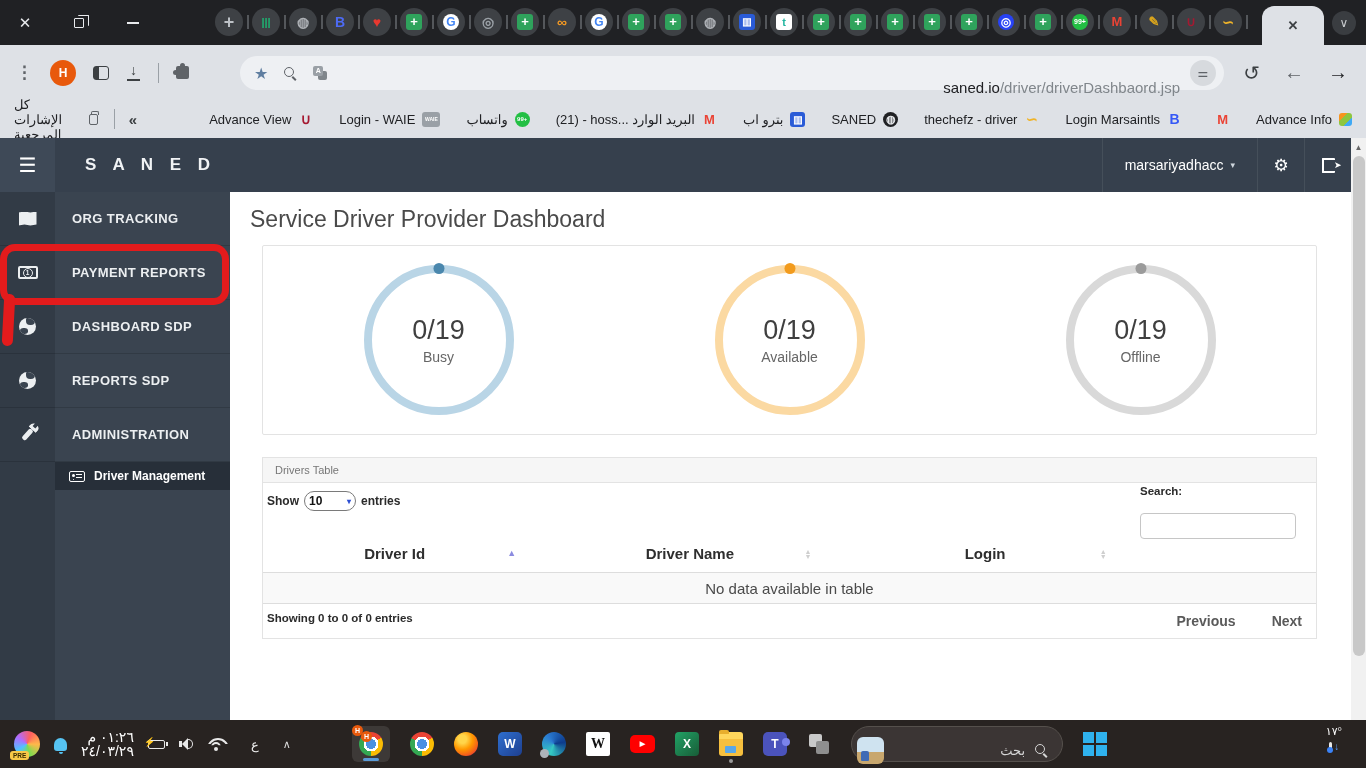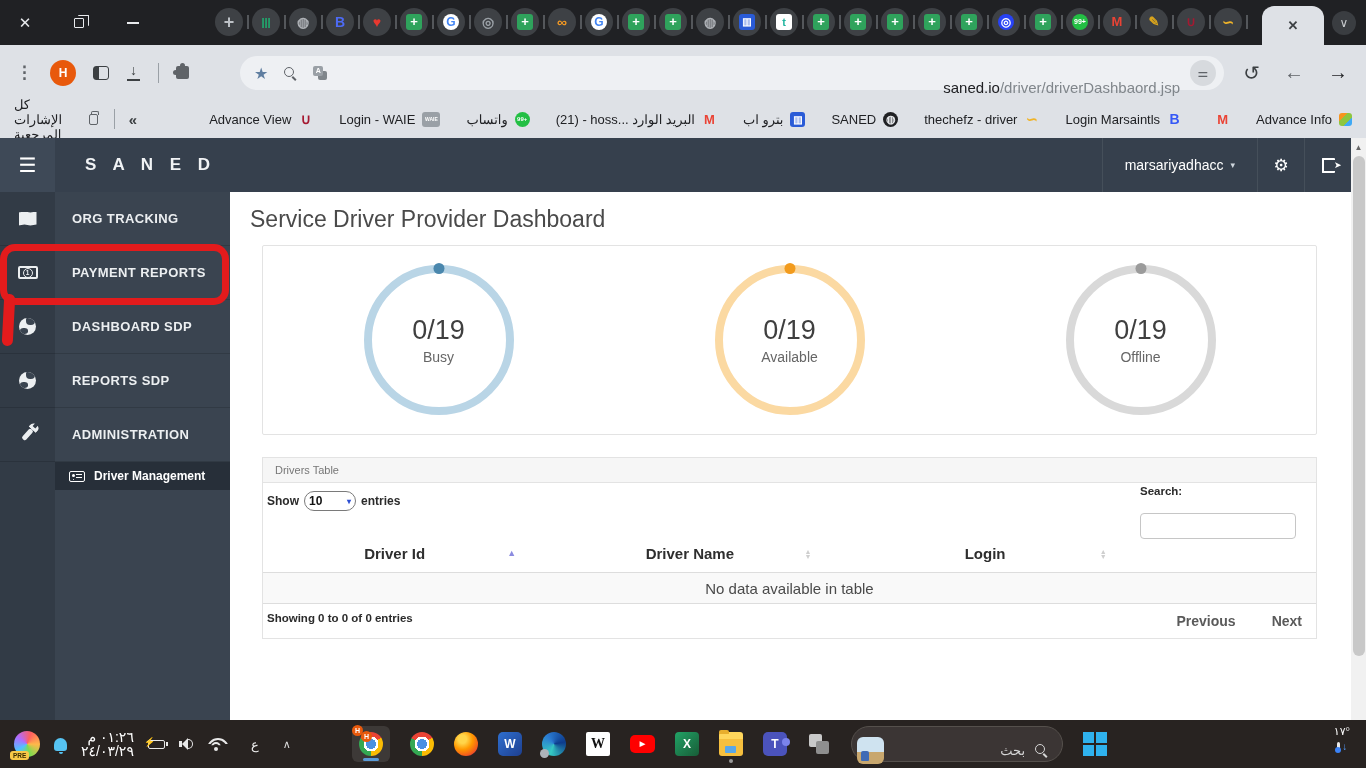--- a/index.html
+++ b/index.html
@@ -186,21 +186,21 @@
   .tk-snip::after { content:""; position:absolute; right:2px; bottom:2px; width:13px; height:13px; background:#8f8f8f; border-radius:2px; }
   .tk.dotted .dot, .tkdot { position:absolute; bottom:-7px; left:50%; transform:translateX(-50%); width:4px; height:4px; border-radius:50%; background:#9a9a9a; }
   .tsearch { width:212px; height:36px; border-radius:18px; background:#3b3534; border:1px solid #55504c; display:flex; align-items:center; padding:12px 14px 0 5px; }
   .tsearch-img { width:27px; height:27px; border-radius:6px; background:linear-gradient(180deg,#cfe3f0 0 55%,#c8a76e 55%); position:relative; overflow:hidden; }
   .tsearch-img::after { content:""; position:absolute; left:4px; bottom:3px; width:8px; height:10px; background:#3f6bb5; border-radius:2px 2px 1px 1px; }
   .tsearch-label { margin-left:auto; color:#d6d6d6; font-size:13px; margin-right:10px; }
   .mag-light::before { border-color:#d6d6d6; }
   .mag-light::after { background:#d6d6d6; }
   .winlogo { width:24px; height:24px; display:grid; grid-template-columns:11px 11px; grid-template-rows:11px 11px; gap:2px; }
   .winlogo span { background:#2fb2ee; }
-  .weather { position:absolute; right:16px; top:5px; text-align:center; color:#fff; font-size:11px; line-height:13px;font-family:Liberation Serif, serif; }
+  .weather { position:absolute; right:24px; top:5px; text-align:center; color:#fff; font-size:11px; line-height:13px;font-family:Liberation Serif, serif; }
   .weather .wicon { display:flex; align-items:center; justify-content:center; gap:2px; margin-top:2px; }
   .thermo { width:3.5px; height:9px; background:#e8e8e8; border-radius:2px; position:relative; }
   .thermo::after { content:""; position:absolute; left:-1.5px; bottom:-2px; width:6px; height:6px; background:#3b82f6; border-radius:50%; }
   .warrow { color:#5aa0ff; font-size:10px; font-weight:bold; }
 </style>
 </head>
 <body>
 
 <div class="tabstrip">
   <div class="winctl">

